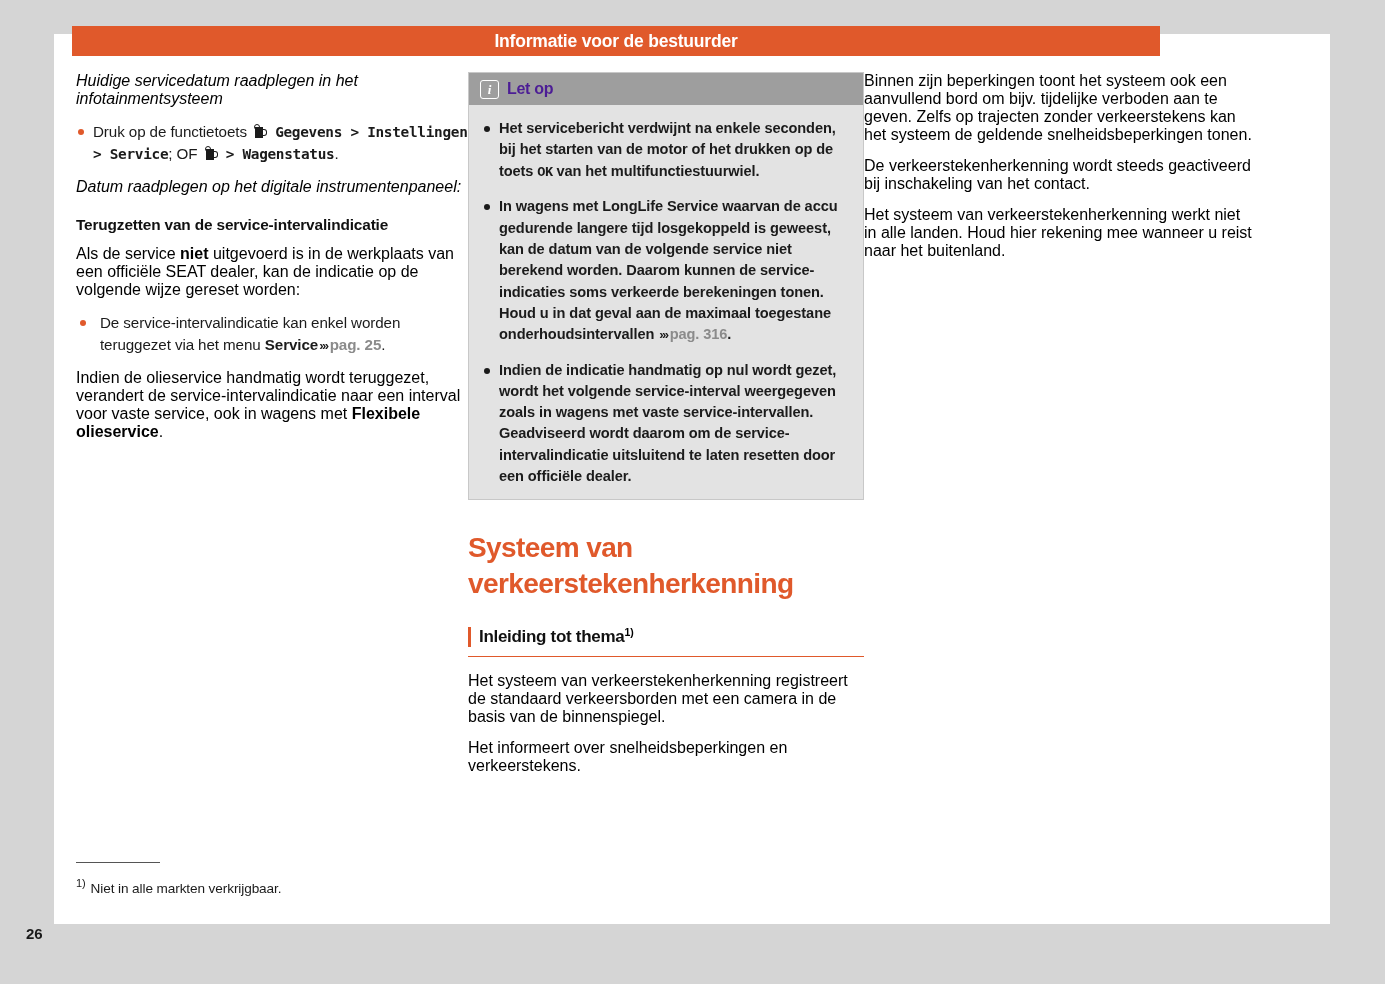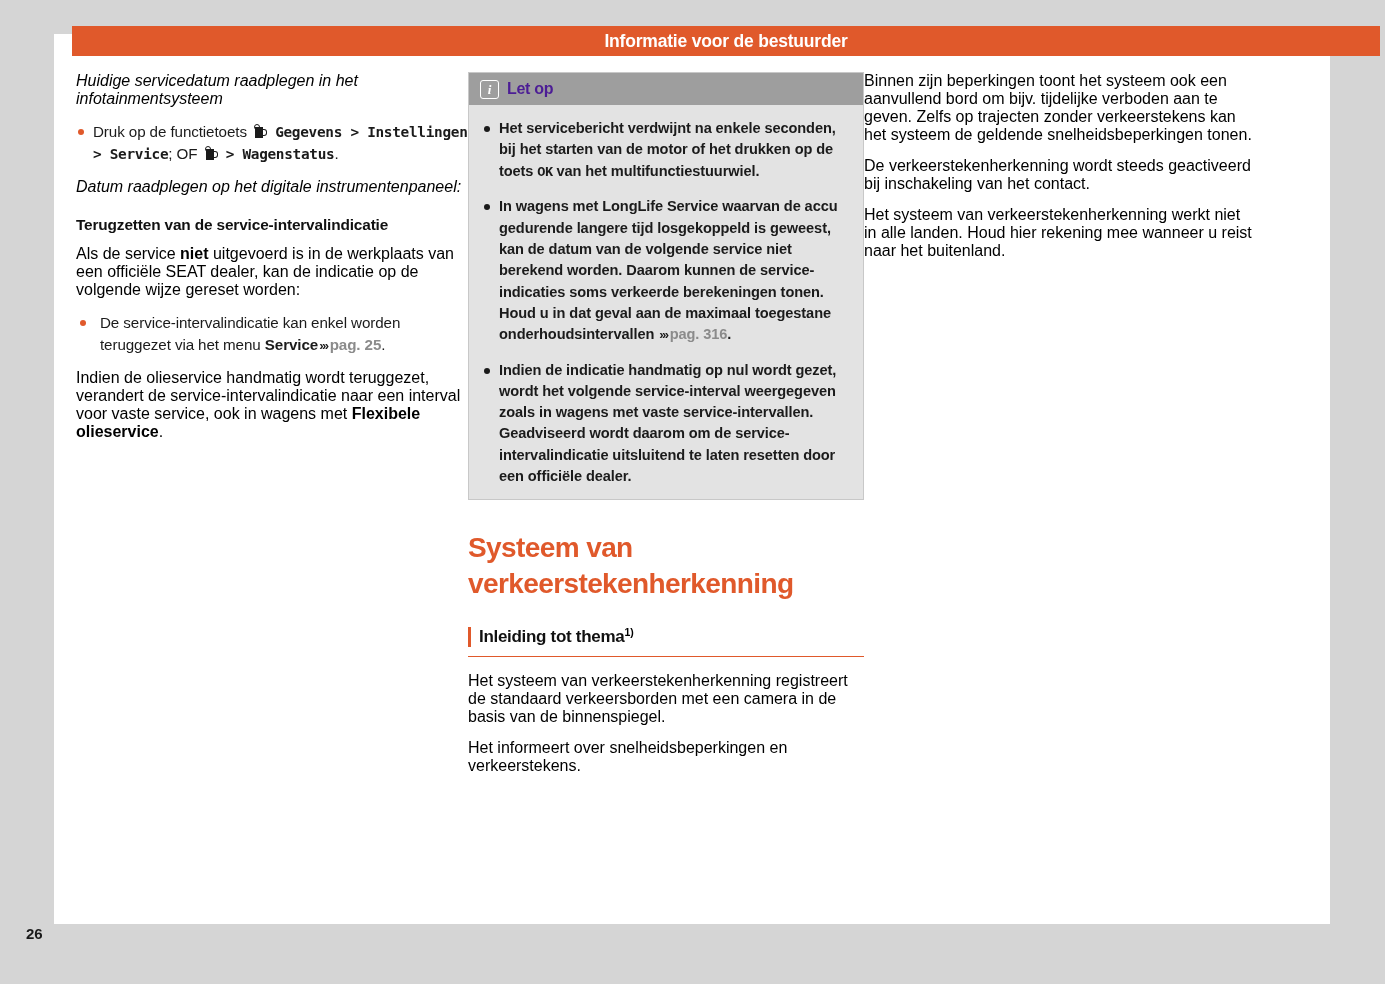--- a/index.html
+++ b/index.html
@@ -27,21 +27,21 @@
     width: 1276px;
     height: 890px;
     background: #ffffff;
   }
 
   
   .header-bar {
     position: absolute;
     left: 72px;
     top: 26px;
-    width: 1308px;
+    width: 1088px;
     height: 30px;
     background: #e0592b;
     color: #ffffff;
     font-size: 17.5px;
     font-weight: bold;
     letter-spacing: -0.2px;
     display: flex;
     align-items: center;
     justify-content: center;
     z-index: 5;
@@ -384,14 +384,20 @@
     </div>
 
     <div class="col col-right">
       <div class="para">Binnen zijn beperkingen toont het systeem ook een aanvullend bord om bijv. tijdelijke verboden aan te geven. Zelfs op trajecten zonder verkeerstekens kan het systeem de geldende snelheidsbeperkingen tonen.</div>
       <div class="para">De verkeerstekenherkenning wordt steeds geactiveerd bij inschakeling van het contact.</div>
       <div class="para">Het systeem van verkeerstekenherkenning werkt niet in alle landen. Houd hier rekening mee wanneer u reist naar het buitenland.</div>
     </div>
 
   </div>
 
+  <div class="footnote-wrap">
+    <div class="footnote-rule"></div>
+    <div class="footnote">
+      <span class="fn-marker">1)</span><span>Niet in alle markten verkrijgbaar.</span>
+    </div>
+  </div>
 
 </div>
 
 </body></html>

